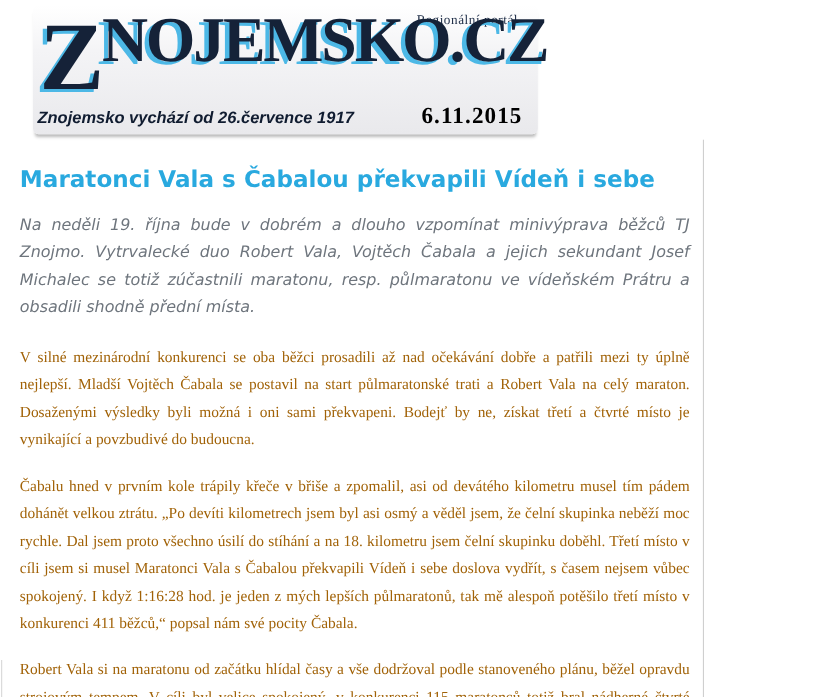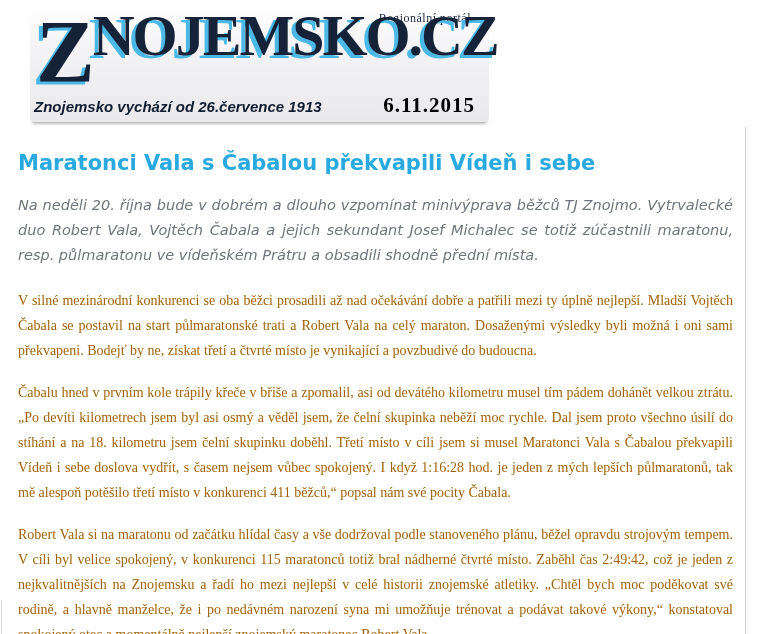--- a/index.html
+++ b/index.html
@@ -69,21 +69,21 @@
     font-size: 21px;
     color: #000000;
     letter-spacing: 1px;
     margin-left: 19px;
   }
 
   
   .article {
     position: absolute;
     left: 0; top: 127px;
-    width: 746px; height: 507px;
+    width: 640px; height: 507px;
     border-right: 1px solid #cfcfcf;
     padding: 18px 12px 0 18px;
   }
   .article-title {
     font-family: "DejaVu Sans", sans-serif;
     font-weight: bold;
     font-size: 21px;
     color: #29a9df;
     margin: 6px 0 18px 0;
     letter-spacing: 0px;
@@ -114,27 +114,27 @@
     background: #d8d8d8;
   }
 </style>
 </head>
 <body>
 
 <div class="banner">
   <div class="banner-tagline">Regionální portál</div>
   <div class="banner-logo"><span class="logo-z">Z</span><span class="logo-rest">NOJEMSKO.CZ</span></div>
   <div class="banner-bottom">
-    <span class="banner-subtitle">Znojemsko vychází od 26.července 1913</span>
+    <span class="banner-subtitle">Znojemsko vychází od 26.července 1917</span>
     <span class="banner-date">6.11.2015</span>
   </div>
 </div>
 
 <div class="article">
   <h1 class="article-title">Maratonci Vala s Čabalou překvapili Vídeň i sebe</h1>
-  <p class="lead">Na neděli 20. října bude v dobrém a dlouho vzpomínat minivýprava běžců TJ Znojmo. Vytrvalecké duo Robert Vala, Vojtěch Čabala a jejich sekundant Josef Michalec se totiž zúčastnili maratonu, resp. půlmaratonu ve vídeňském Prátru a obsadili shodně přední místa.</p>
+  <p class="lead">Na neděli 19. října bude v dobrém a dlouho vzpomínat minivýprava běžců TJ Znojmo. Vytrvalecké duo Robert Vala, Vojtěch Čabala a jejich sekundant Josef Michalec se totiž zúčastnili maratonu, resp. půlmaratonu ve vídeňském Prátru a obsadili shodně přední místa.</p>
   <p class="body-p">V silné mezinárodní konkurenci se oba běžci prosadili až nad očekávání dobře a patřili mezi ty úplně nejlepší. Mladší Vojtěch Čabala se postavil na start půlmaratonské trati a Robert Vala na celý maraton. Dosaženými výsledky byli možná i oni sami překvapeni. Bodejť by ne, získat třetí a čtvrté místo je vynikající a povzbudivé do budoucna.</p>
   <p class="body-p">Čabalu hned v prvním kole trápily křeče v břiše a zpomalil, asi od devátého kilometru musel tím pádem dohánět velkou ztrátu. „Po devíti kilometrech jsem byl asi osmý a věděl jsem, že čelní skupinka neběží moc rychle. Dal jsem proto všechno úsilí do stíhání a na 18. kilometru jsem čelní skupinku doběhl. Třetí místo v cíli jsem si musel Maratonci Vala s Čabalou překvapili Vídeň i sebe doslova vydřít, s časem nejsem vůbec spokojený. I když 1:16:28 hod. je jeden z mých lepších půlmaratonů, tak mě alespoň potěšilo třetí místo v konkurenci 411 běžců,“ popsal nám své pocity Čabala.</p>
   <p class="body-p">Robert Vala si na maratonu od začátku hlídal časy a vše dodržoval podle stanoveného plánu, běžel opravdu strojovým tempem. V cíli byl velice spokojený, v konkurenci 115 maratonců totiž bral nádherné čtvrté místo. Zaběhl čas 2:49:42, což je jeden z nejkvalitnějších na Znojemsku a řadí ho mezi nejlepší v celé historii znojemské atletiky. „Chtěl bych moc poděkovat své rodině, a hlavně manželce, že i po nedávném narození syna mi umožňuje trénovat a podávat takové výkony,“ konstatoval spokojený otec a momentálně nejlepší znojemský maratonec Robert Vala.</p>
 
 </div>
 
 <div class="left-edge-line"></div>
 
 </body></html>

